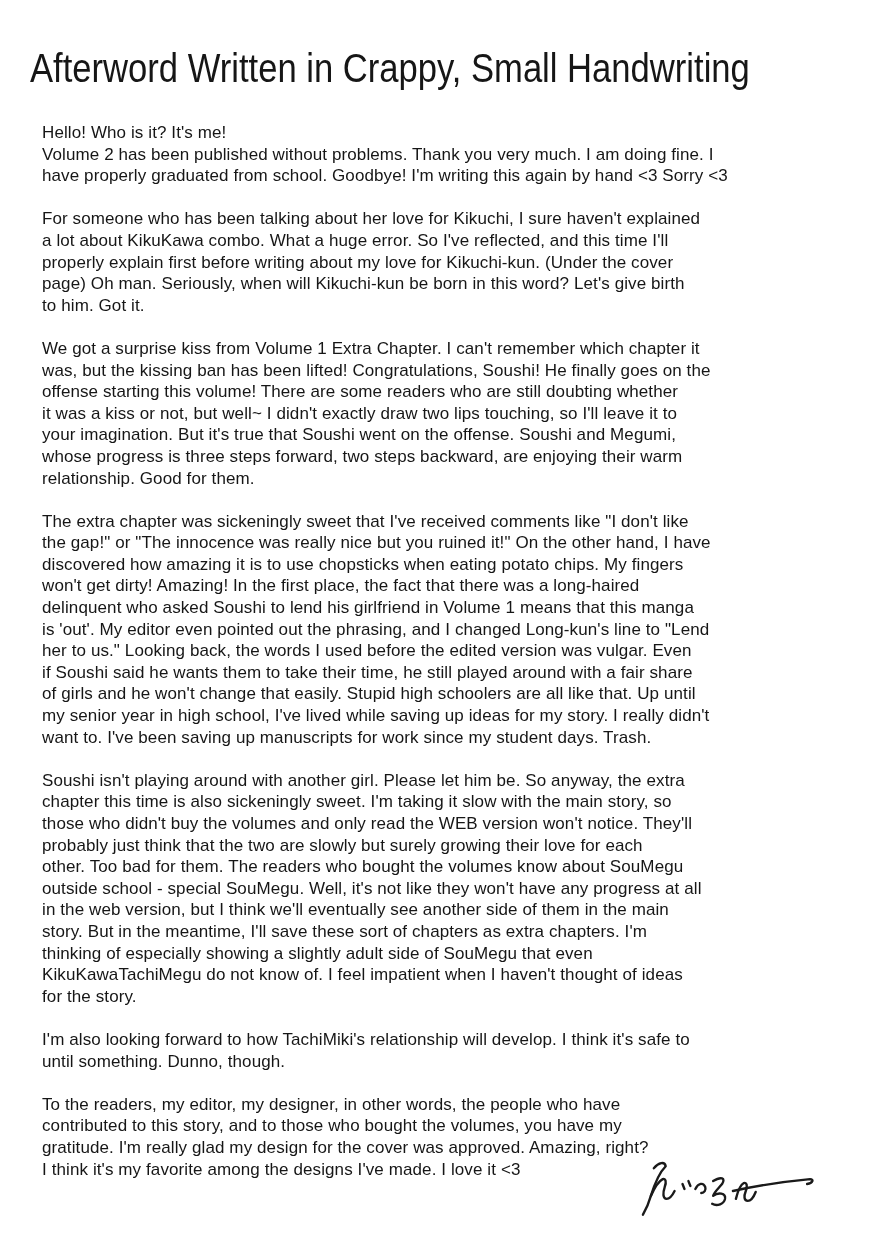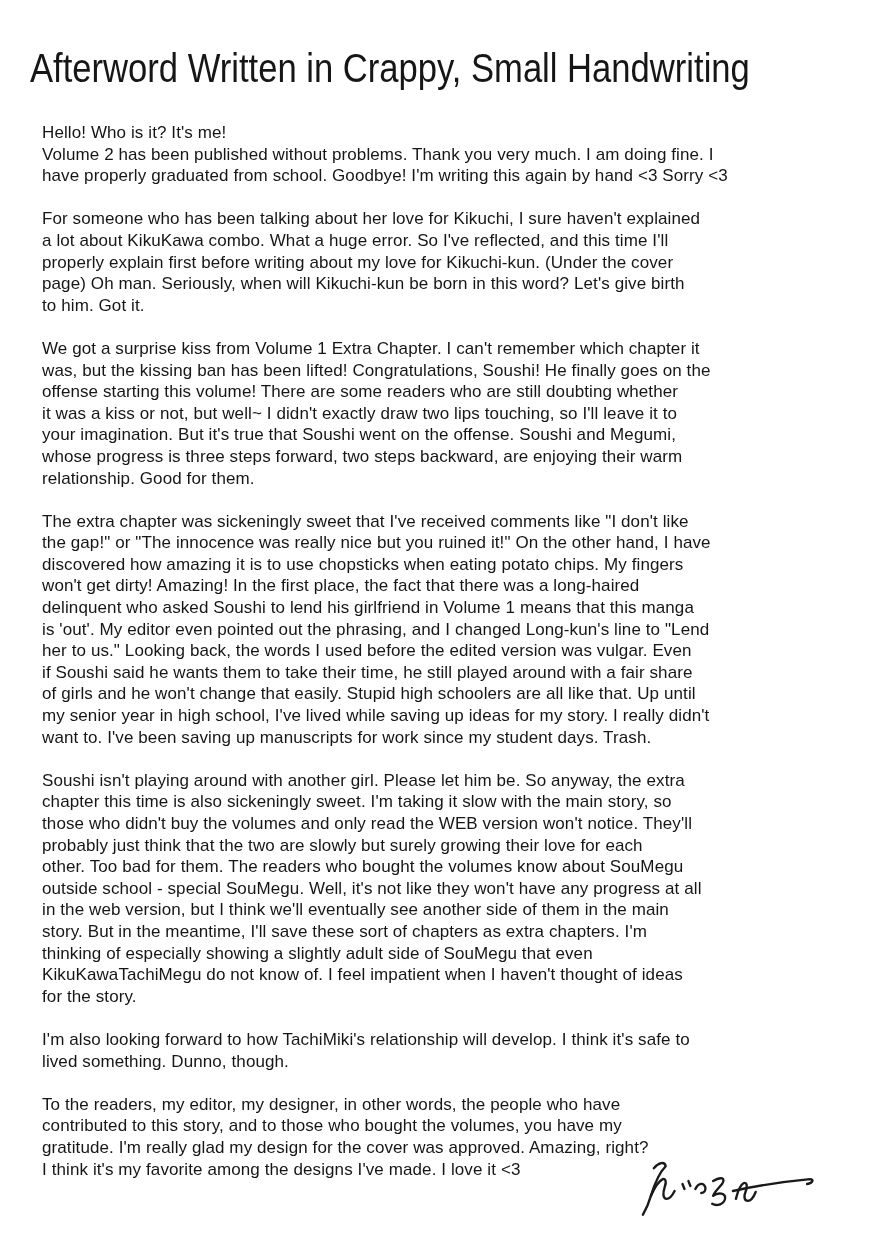--- a/index.html
+++ b/index.html
@@ -100,21 +100,21 @@
 those who didn't buy the volumes and only read the WEB version won't notice. They'll
 probably just think that the two are slowly but surely growing their love for each
 other. Too bad for them. The readers who bought the volumes know about SouMegu
 outside school - special SouMegu. Well, it's not like they won't have any progress at all
 in the web version, but I think we'll eventually see another side of them in the main
 story. But in the meantime, I'll save these sort of chapters as extra chapters. I'm
 thinking of especially showing a slightly adult side of SouMegu that even
 KikuKawaTachiMegu do not know of. I feel impatient when I haven't thought of ideas
 for the story.</p>
     <p>I'm also looking forward to how TachiMiki's relationship will develop. I think it's safe to
-lived something. Dunno, though.</p>
+until something. Dunno, though.</p>
     <p>To the readers, my editor, my designer, in other words, the people who have
 contributed to this story, and to those who bought the volumes, you have my
 gratitude. I'm really glad my design for the cover was approved. Amazing, right?
 I think it's my favorite among the designs I've made. I love it &lt;3</p>
   </div>
 
   <div class="signature">
     <svg viewBox="0 0 180 60" xmlns="http://www.w3.org/2000/svg" aria-hidden="true">
 
       <path d="M16,10 C21,4 27,3 28,8 C23,13 17,25 13,38 C11,45 8,52 5,57"></path>

